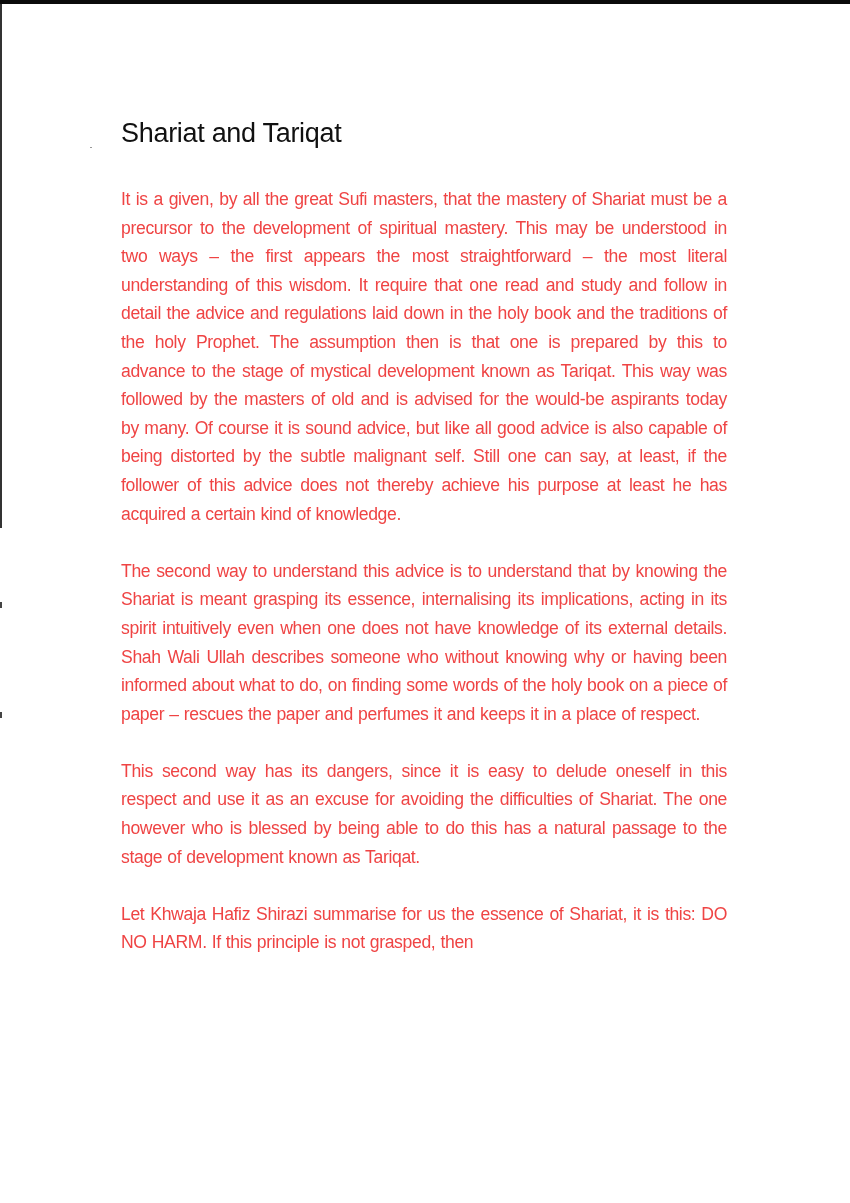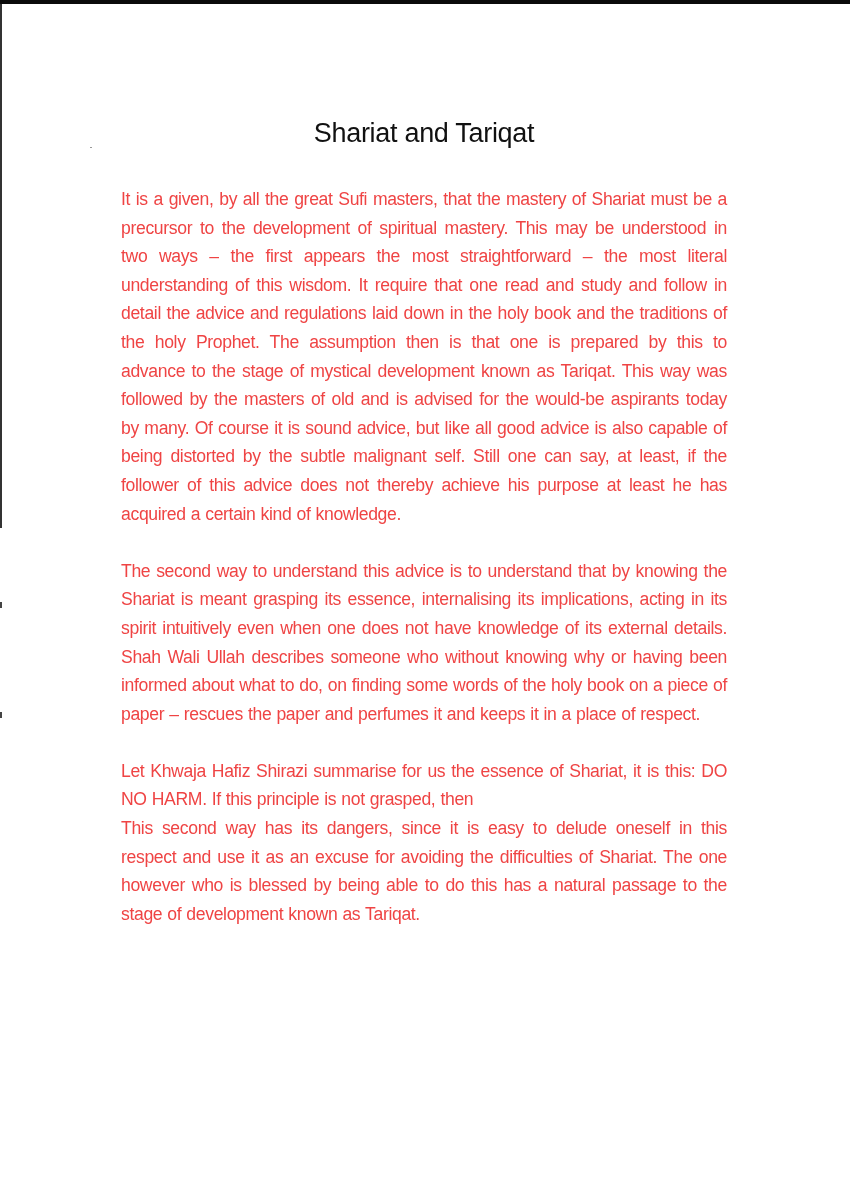--- a/index.html
+++ b/index.html
@@ -41,21 +41,20 @@
       top: 118px;
       width: 606px;
     }
     .title {
       font-family: "Liberation Sans", sans-serif;
       font-size: 27px;
       font-weight: normal;
       margin: 0 0 36px 0;
       letter-spacing: -0.3px;
       color: #111;
-      text-align: center;
     }
     .para {
       font-family: "Liberation Sans", sans-serif;
       font-size: 17.6px;
       line-height: 28.6px;
       text-align: justify;
       margin: 0 0 28.6px 0;
       color: #ef4444;
       letter-spacing: -0.35px;
       word-spacing: 0.5px;
@@ -74,15 +73,15 @@
 <div class="scan-top-edge"></div>
 <div class="scan-left-edge"></div>
 <div class="scan-mark m1"></div>
 <div class="scan-mark m2"></div>
 <div class="stray-dot"></div>
 
 <main class="page">
   <h1 class="title">Shariat and Tariqat</h1>
   <p class="para">It is a given, by all the great Sufi masters, that the mastery of Shariat must be a precursor to the development of spiritual mastery. This may be understood in two ways – the first appears the most straightforward – the most literal understanding of this wisdom. It require that one read and study and follow in detail the advice and regulations laid down in the holy book and the traditions of the holy Prophet. The assumption then is that one is prepared by this to advance to the stage of mystical development known as Tariqat. This way was followed by the masters of old and is advised for the would-be aspirants today by many. Of course it is sound advice, but like all good advice is also capable of being distorted by the subtle malignant self. Still one can say, at least, if the follower of this advice does not thereby achieve his purpose at least he has acquired a certain kind of knowledge.</p>
   <p class="para">The second way to understand this advice is to understand that by knowing the Shariat is meant grasping its essence, internalising its implications, acting in its spirit intuitively even when one does not have knowledge of its external details.  Shah Wali Ullah describes someone who without knowing why or having been informed about what to do, on finding some words of the holy book on a piece of paper – rescues the paper and perfumes it and keeps it in a place of respect.</p>
+  <p class="para">This second way has its dangers, since it is easy to delude oneself in this respect and use it as an excuse for avoiding the difficulties of Shariat. The one however who is blessed by being able to do this has a natural passage to the stage of development known as Tariqat.</p>
   <p class="para cut">Let Khwaja Hafiz Shirazi summarise for us the essence of Shariat, it is this: DO NO HARM. If this principle is not grasped, then</p>
-  <p class="para">This second way has its dangers, since it is easy to delude oneself in this respect and use it as an excuse for avoiding the difficulties of Shariat. The one however who is blessed by being able to do this has a natural passage to the stage of development known as Tariqat.</p>
 </main>
 
 </body></html>

